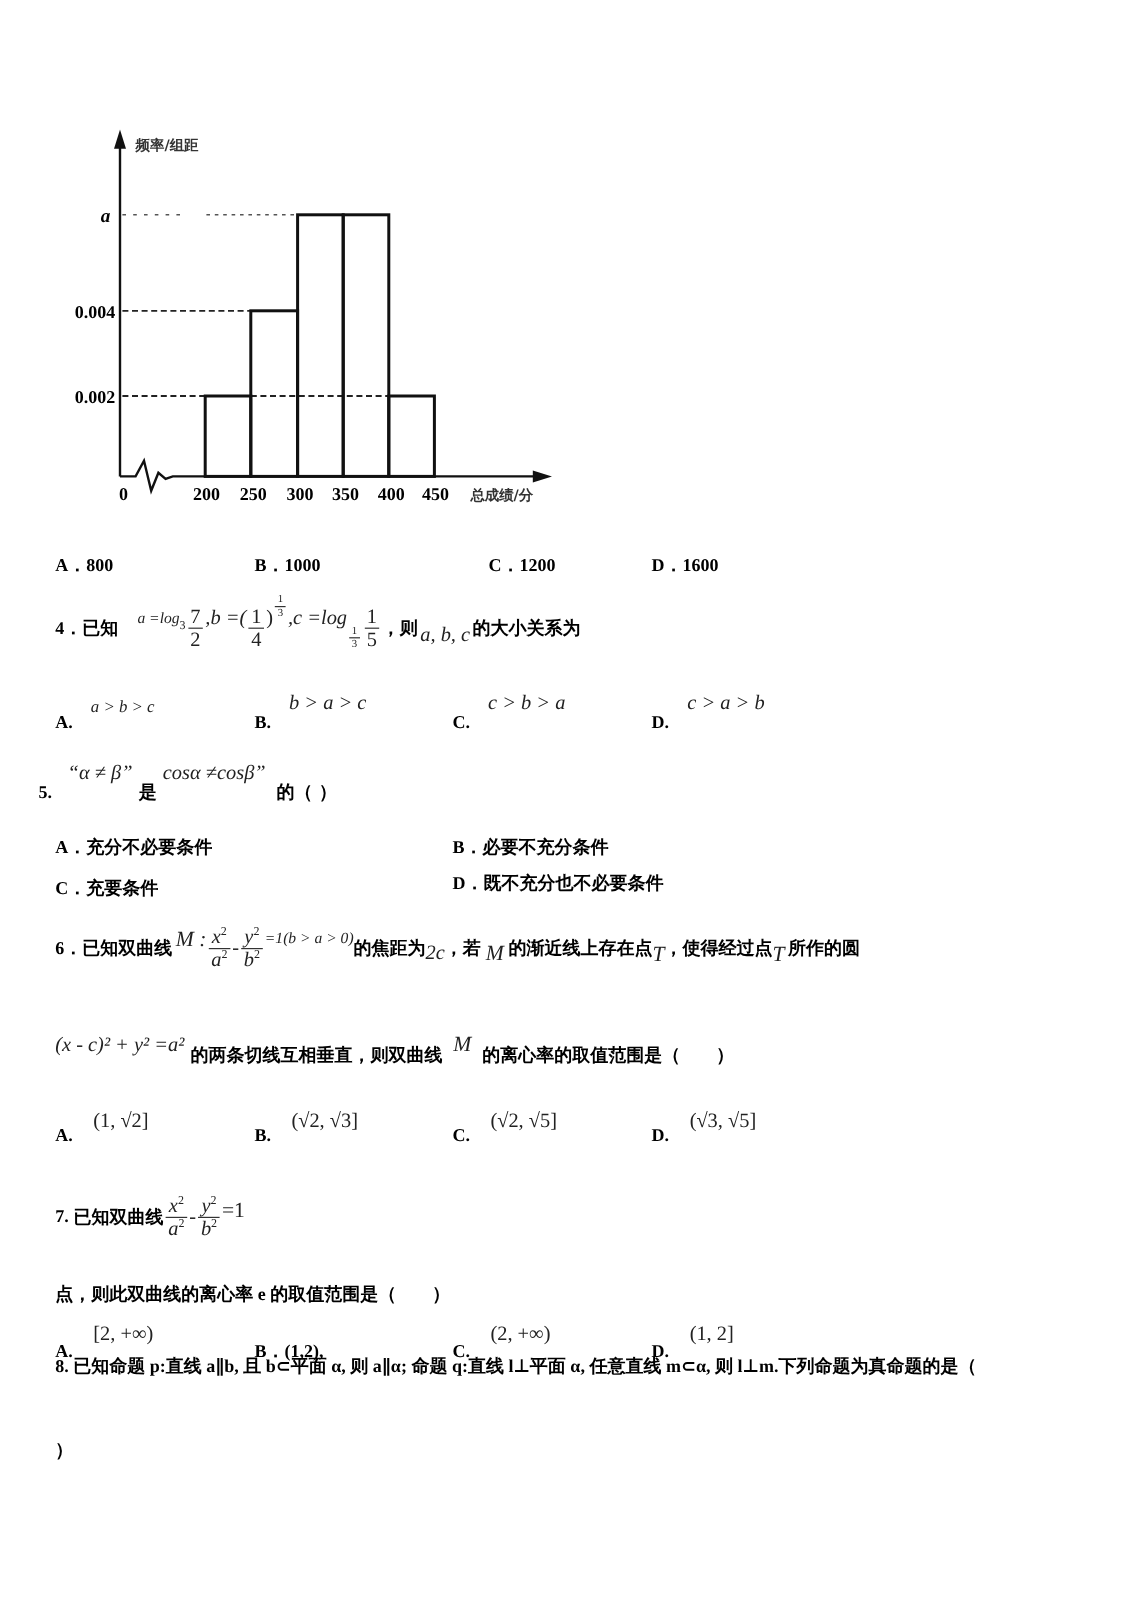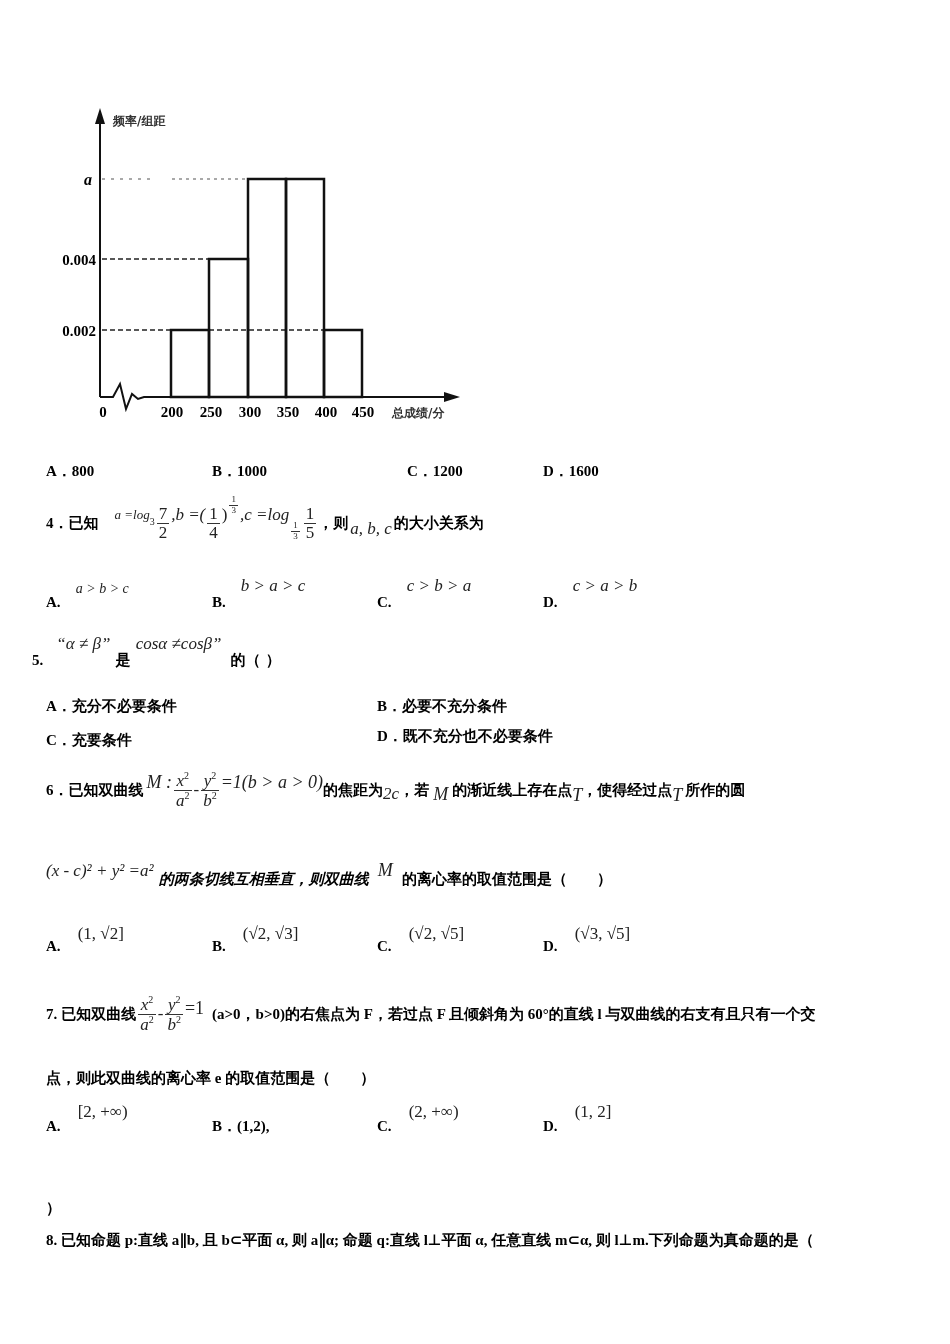--- a/index.html
+++ b/index.html
@@ -160,35 +160,35 @@
   <span class="math" style="font-size:18px; position:relative; top:-8px; margin-left:3px;">M :</span>
   <span class="frac math">
       <span class="num"><span>x</span><span class="sup" style="font-style:normal">2</span></span>
       <span class="den"><span>a</span><span class="sup" style="font-style:normal">2</span></span>
     </span>
   <span class="math-up" style="font-size:17px;">-</span>
   <span class="frac math">
       <span class="num"><span>y</span><span class="sup" style="font-style:normal">2</span></span>
       <span class="den"><span>b</span><span class="sup" style="font-style:normal">2</span></span>
     </span>
-  <span class="math" style="font-size:18px; position:relative; top:-8px;">=1(b &gt; a &gt; 0)</span>
+  <span class="math" style="font-size:13px; position:relative; top:-8px;">=1(b &gt; a &gt; 0)</span>
   <span class="cn">的焦距为</span>
   <span class="math" style="font-size:17px; position:relative; top:4px;">2c</span>
   <span class="cn">，若</span>
   <span class="math" style="font-size:18px; position:relative; top:4px; margin:0 4px;">M</span>
   <span class="cn">的渐近线上存在点</span>
   <span class="math" style="font-size:18px; position:relative; top:5px;">T</span>
   <span class="cn">，使得经过点</span>
   <span class="math" style="font-size:18px; position:relative; top:5px; margin-right:3px;">T</span>
   <span class="cn">所作的圆</span>
 </div>
 
 <div class="abs" style="left:46px; top:860px; height:36px;">
   <span class="math" style="font-size:17px;">(x - c)² + y² =a²</span>
-  <span class="cn" style="position:relative; top:8px;font-style:italic;">的两条切线互相垂直，则双曲线</span>
+  <span class="cn" style="position:relative; top:8px;">的两条切线互相垂直，则双曲线</span>
   <span class="math" style="font-size:18px; margin:0 4px;">M</span>
   <span class="cn" style="position:relative; top:8px;">的离心率的取值范围是（　　）</span>
 </div>
 
 <div>
   <div class="abs" style="left:46px; top:924px;">
     <span class="opt-letter" style="position:relative; top:12px;">A.</span>
     <span class="math-up" style="font-size:17px; margin-left:12px;">(1, √2]</span>
   </div>
   <div class="abs" style="left:212px; top:924px;">
@@ -211,21 +211,20 @@
   <span class="frac math">
       <span class="num"><span>x</span><span class="sup" style="font-style:normal">2</span></span>
       <span class="den"><span>a</span><span class="sup" style="font-style:normal">2</span></span>
     </span>
   <span class="math-up" style="font-size:17px;">-</span>
   <span class="frac math">
       <span class="num"><span>y</span><span class="sup" style="font-style:normal">2</span></span>
       <span class="den"><span>b</span><span class="sup" style="font-style:normal">2</span></span>
     </span>
   <span class="math-up" style="font-size:18px; position:relative; top:-6px; margin-right:8px;">=1</span>
-  <span class="cn" style="font-family:'Liberation Serif','DejaVu Sans',serif; font-size:15px;">(a&gt;0，b&gt;0)的右焦点为 F，若过点 F 且倾斜角为 60°的直线 l 与双曲线的右支有且只有一个交</span>
 </div>
 
 <div class="abs" style="left:46px; top:1068px;">
   <span class="cn" style="font-family:'Liberation Serif','DejaVu Sans',serif;">点，则此双曲线的离心率 e 的取值范围是（　　）</span>
 </div>
 
 <div>
   <div class="abs" style="left:46px; top:1102px;">
     <span class="opt-letter" style="position:relative; top:14px;">A.</span>
     <span class="math-up" style="font-size:17px; margin-left:12px;">[2, +∞)</span>
@@ -236,18 +235,18 @@
   <div class="abs" style="left:377px; top:1102px;">
     <span class="opt-letter" style="position:relative; top:14px;">C.</span>
     <span class="math-up" style="font-size:17px; margin-left:12px;">(2, +∞)</span>
   </div>
   <div class="abs" style="left:543px; top:1102px;">
     <span class="opt-letter" style="position:relative; top:14px;">D.</span>
     <span class="math-up" style="font-size:17px; margin-left:12px;">(1, 2]</span>
   </div>
 </div>
 
-<div class="abs" style="left:46px; top:1230px;">
+<div class="abs" style="left:46px; top:1128px;">
   <span class="cn" style="font-family:'Liberation Serif','DejaVu Sans',serif; font-size:15px;">8. 已知命题 p:直线 a∥b, 且 b⊂平面 α, 则 a∥α; 命题 q:直线 l⊥平面 α, 任意直线 m⊂α, 则 l⊥m.下列命题为真命题的是（</span>
 </div>
 <div class="abs" style="left:46px; top:1198px;">
   <span class="cn">）</span>
 </div>
 
 </body></html>

